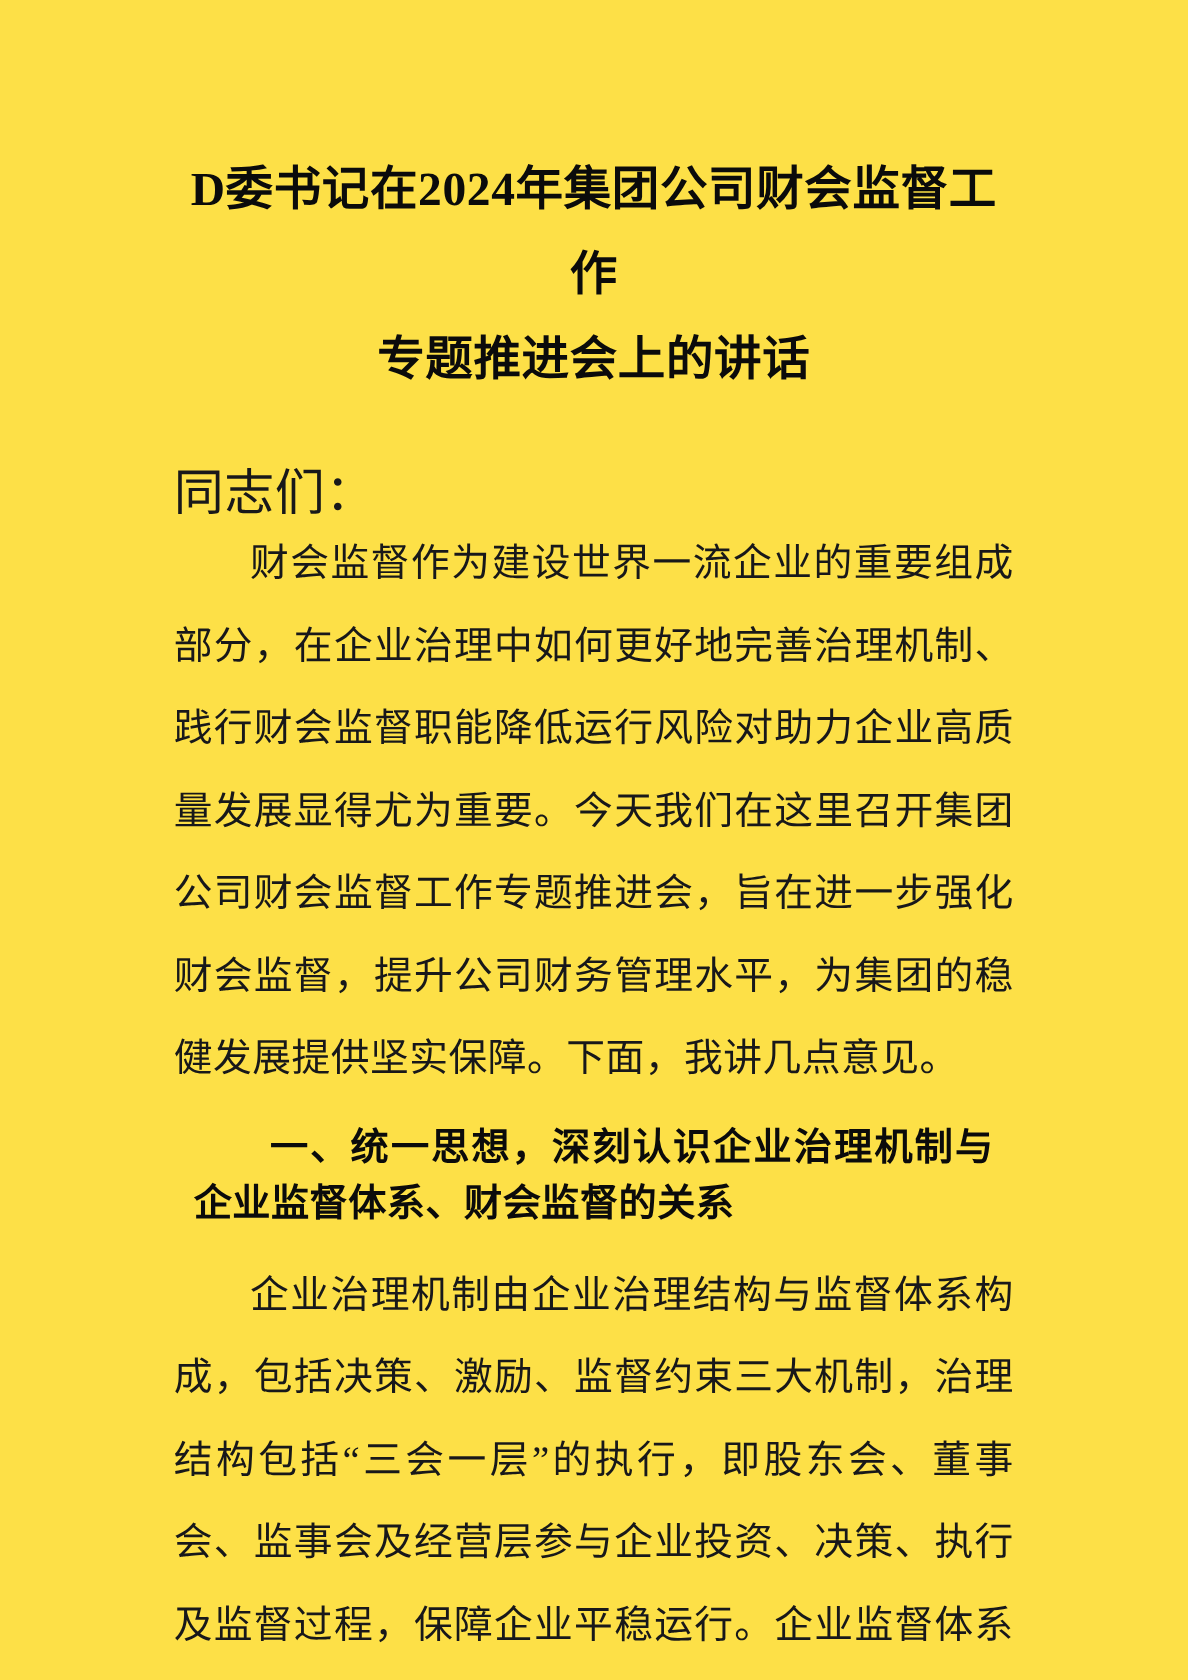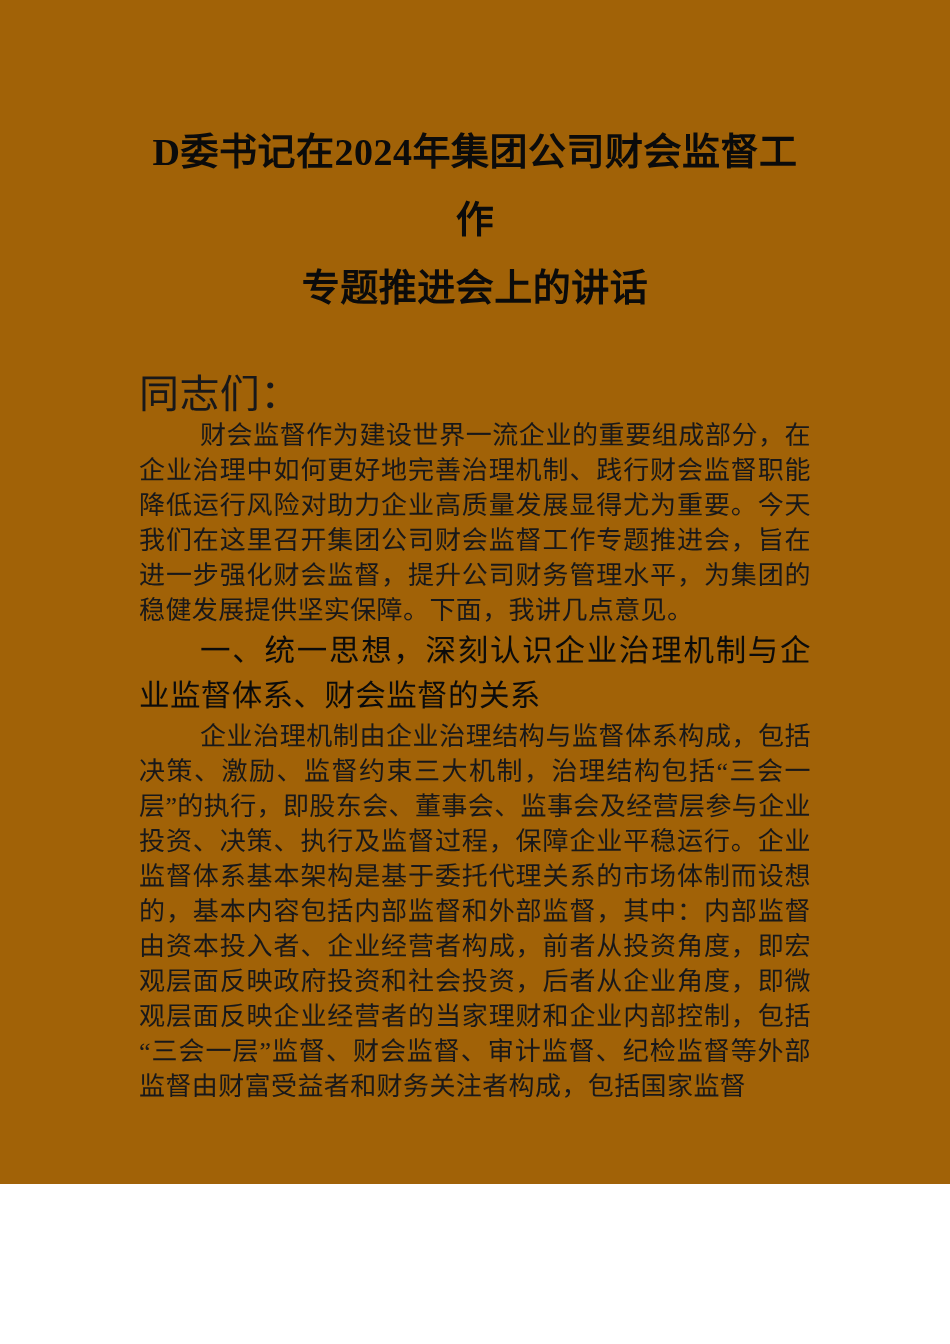--- a/index.html
+++ b/index.html
@@ -5,23 +5,23 @@
 <style>
   html, body {
     margin: 0;
     padding: 0;
     background: #ffffff;
   }
 
   .page {
     position: relative;
     width: 950px;
-    height: 1184px;
+    height: 1344px;
     margin: 0 auto;
-    background: #a16207;
+    background: #fde047;
     overflow: hidden;
     box-sizing: border-box;
   }
 
   
   .column {
     position: absolute;
     left: 139px;
     top: 0;
     width: 672px;
@@ -50,40 +50,40 @@
     line-height: 45.6px;
     color: #18181a;
     font-weight: 400;
     letter-spacing: 0.4px;
   }
 
   
   .body-para {
     margin: 0;
     font-family: "Liberation Serif", "DejaVu Serif", serif;
-    font-size: 26px;
-    line-height: 35px;
+    font-size: 31px;
+    line-height: 66px;
     color: #18181a;
     font-weight: 400;
     text-align: justify;
     text-align-last: left;
     text-justify: inter-character;
     text-indent: 61px;
     letter-spacing: 0.4px;
     word-break: break-all;
   }
 
   
   .section-heading {
-    margin: 0;
+    margin: 16px;
     font-family: "Liberation Sans", "DejaVu Sans", sans-serif;
     font-size: 30.5px;
     line-height: 45.6px;
     color: #0b0b0b;
-    font-weight: normal;
+    font-weight: bold;
     text-align: justify;
     text-align-last: left;
     text-justify: inter-character;
     text-indent: 61px;
     letter-spacing: 0.4px;
     word-break: break-all;
   }
 </style>
 </head>
 <body>

